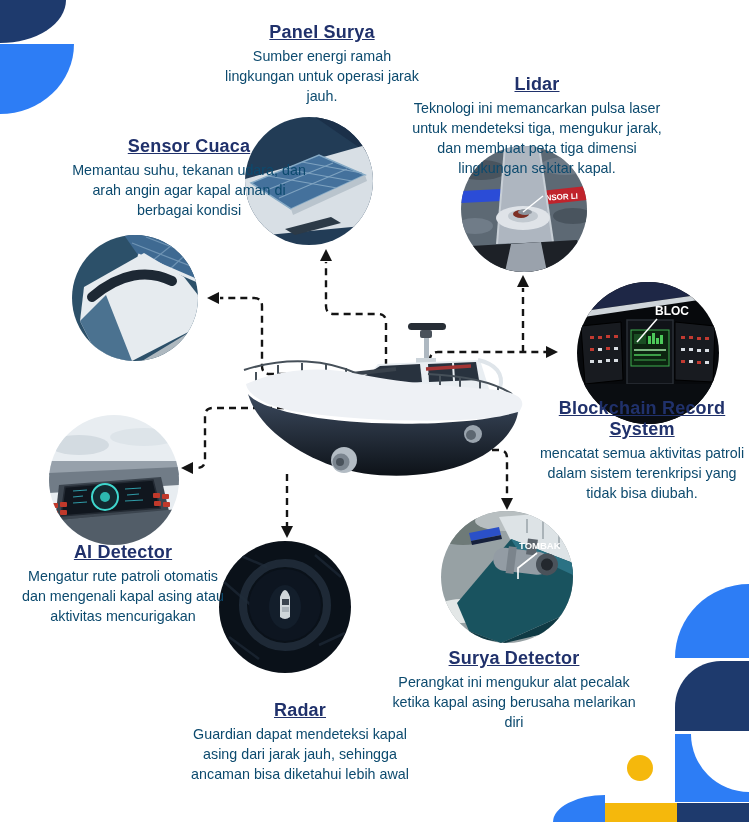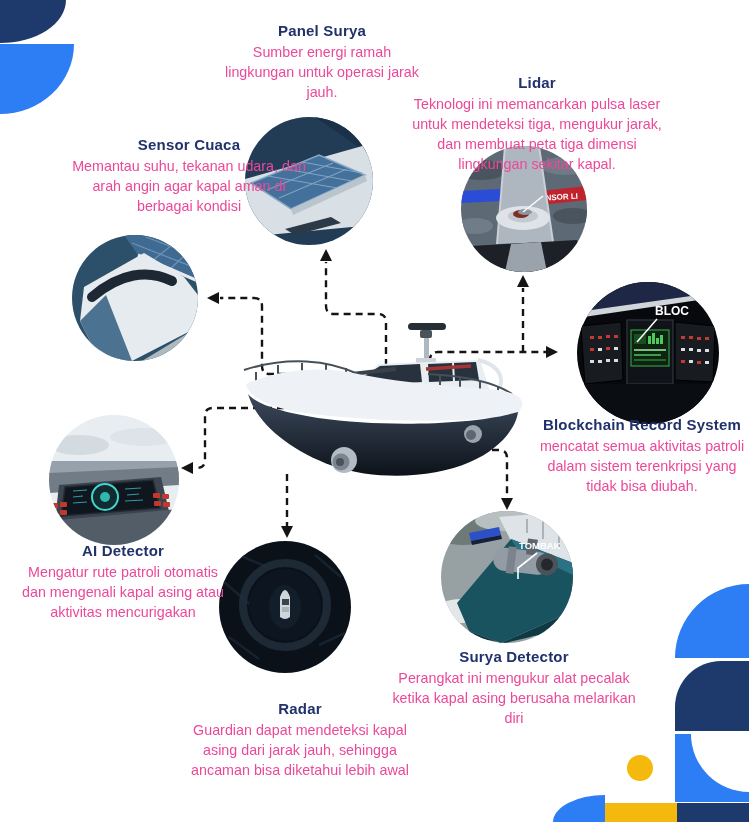--- a/index.html
+++ b/index.html
@@ -3,26 +3,26 @@
 <meta charset="utf-8">
 <style>
   html,body{margin:0;padding:0;background:#fff;}
   #canvas{
     position:relative;width:749px;height:822px;overflow:hidden;background:#ffffff;
     font-family:"Liberation Sans", sans-serif;
   }
   .abs{position:absolute;}
   
   .callout{position:absolute;text-align:center;}
-  .callout h3{font-size:15px;font-weight:bold;color:#20316b;margin:0 0 3px 0;letter-spacing:.2px;}
-  .callout p{font-size:14.3px;line-height:20px;color:#ec4899;margin:0;font-weight:500;}
+  .callout h3{font-size:18px;font-weight:bold;color:#20316b;margin:0 0 3px 0;letter-spacing:.2px;text-decoration:underline;}
+  .callout p{font-size:14.3px;line-height:20px;color:#0c4a6e;margin:0;font-weight:500;}
   #co-panel  {left:222px;top:22px; width:200px;}
   #co-lidar  {left:408px;top:30px; width:258px;margin-top:44px;}
   #co-cuaca  {left:25px; top:136px;width:240px;margin-left:44px;}
-  #co-block  {left:536px;top:416px;width:212px;}
+  #co-block  {left:536px;top:398px;width:212px;}
   #co-ai     {left:18px; top:542px;width:210px;}
   #co-radar  {left:183px;top:676px;width:234px;margin-top:24px;}
   #co-tombak {left:390px;top:648px;width:248px;}
   
   .photo{position:absolute;border-radius:50%;overflow:hidden;}
   .photo svg{display:block;}
   #ph-panel {left:245px;top:117px;width:128px;height:128px;}
   #ph-lidar {left:461px;top:146px;width:126px;height:126px;}
   #ph-cuaca {left:72px; top:235px;width:126px;height:126px;}
   #ph-block {left:577px;top:282px;width:142px;height:142px;}

